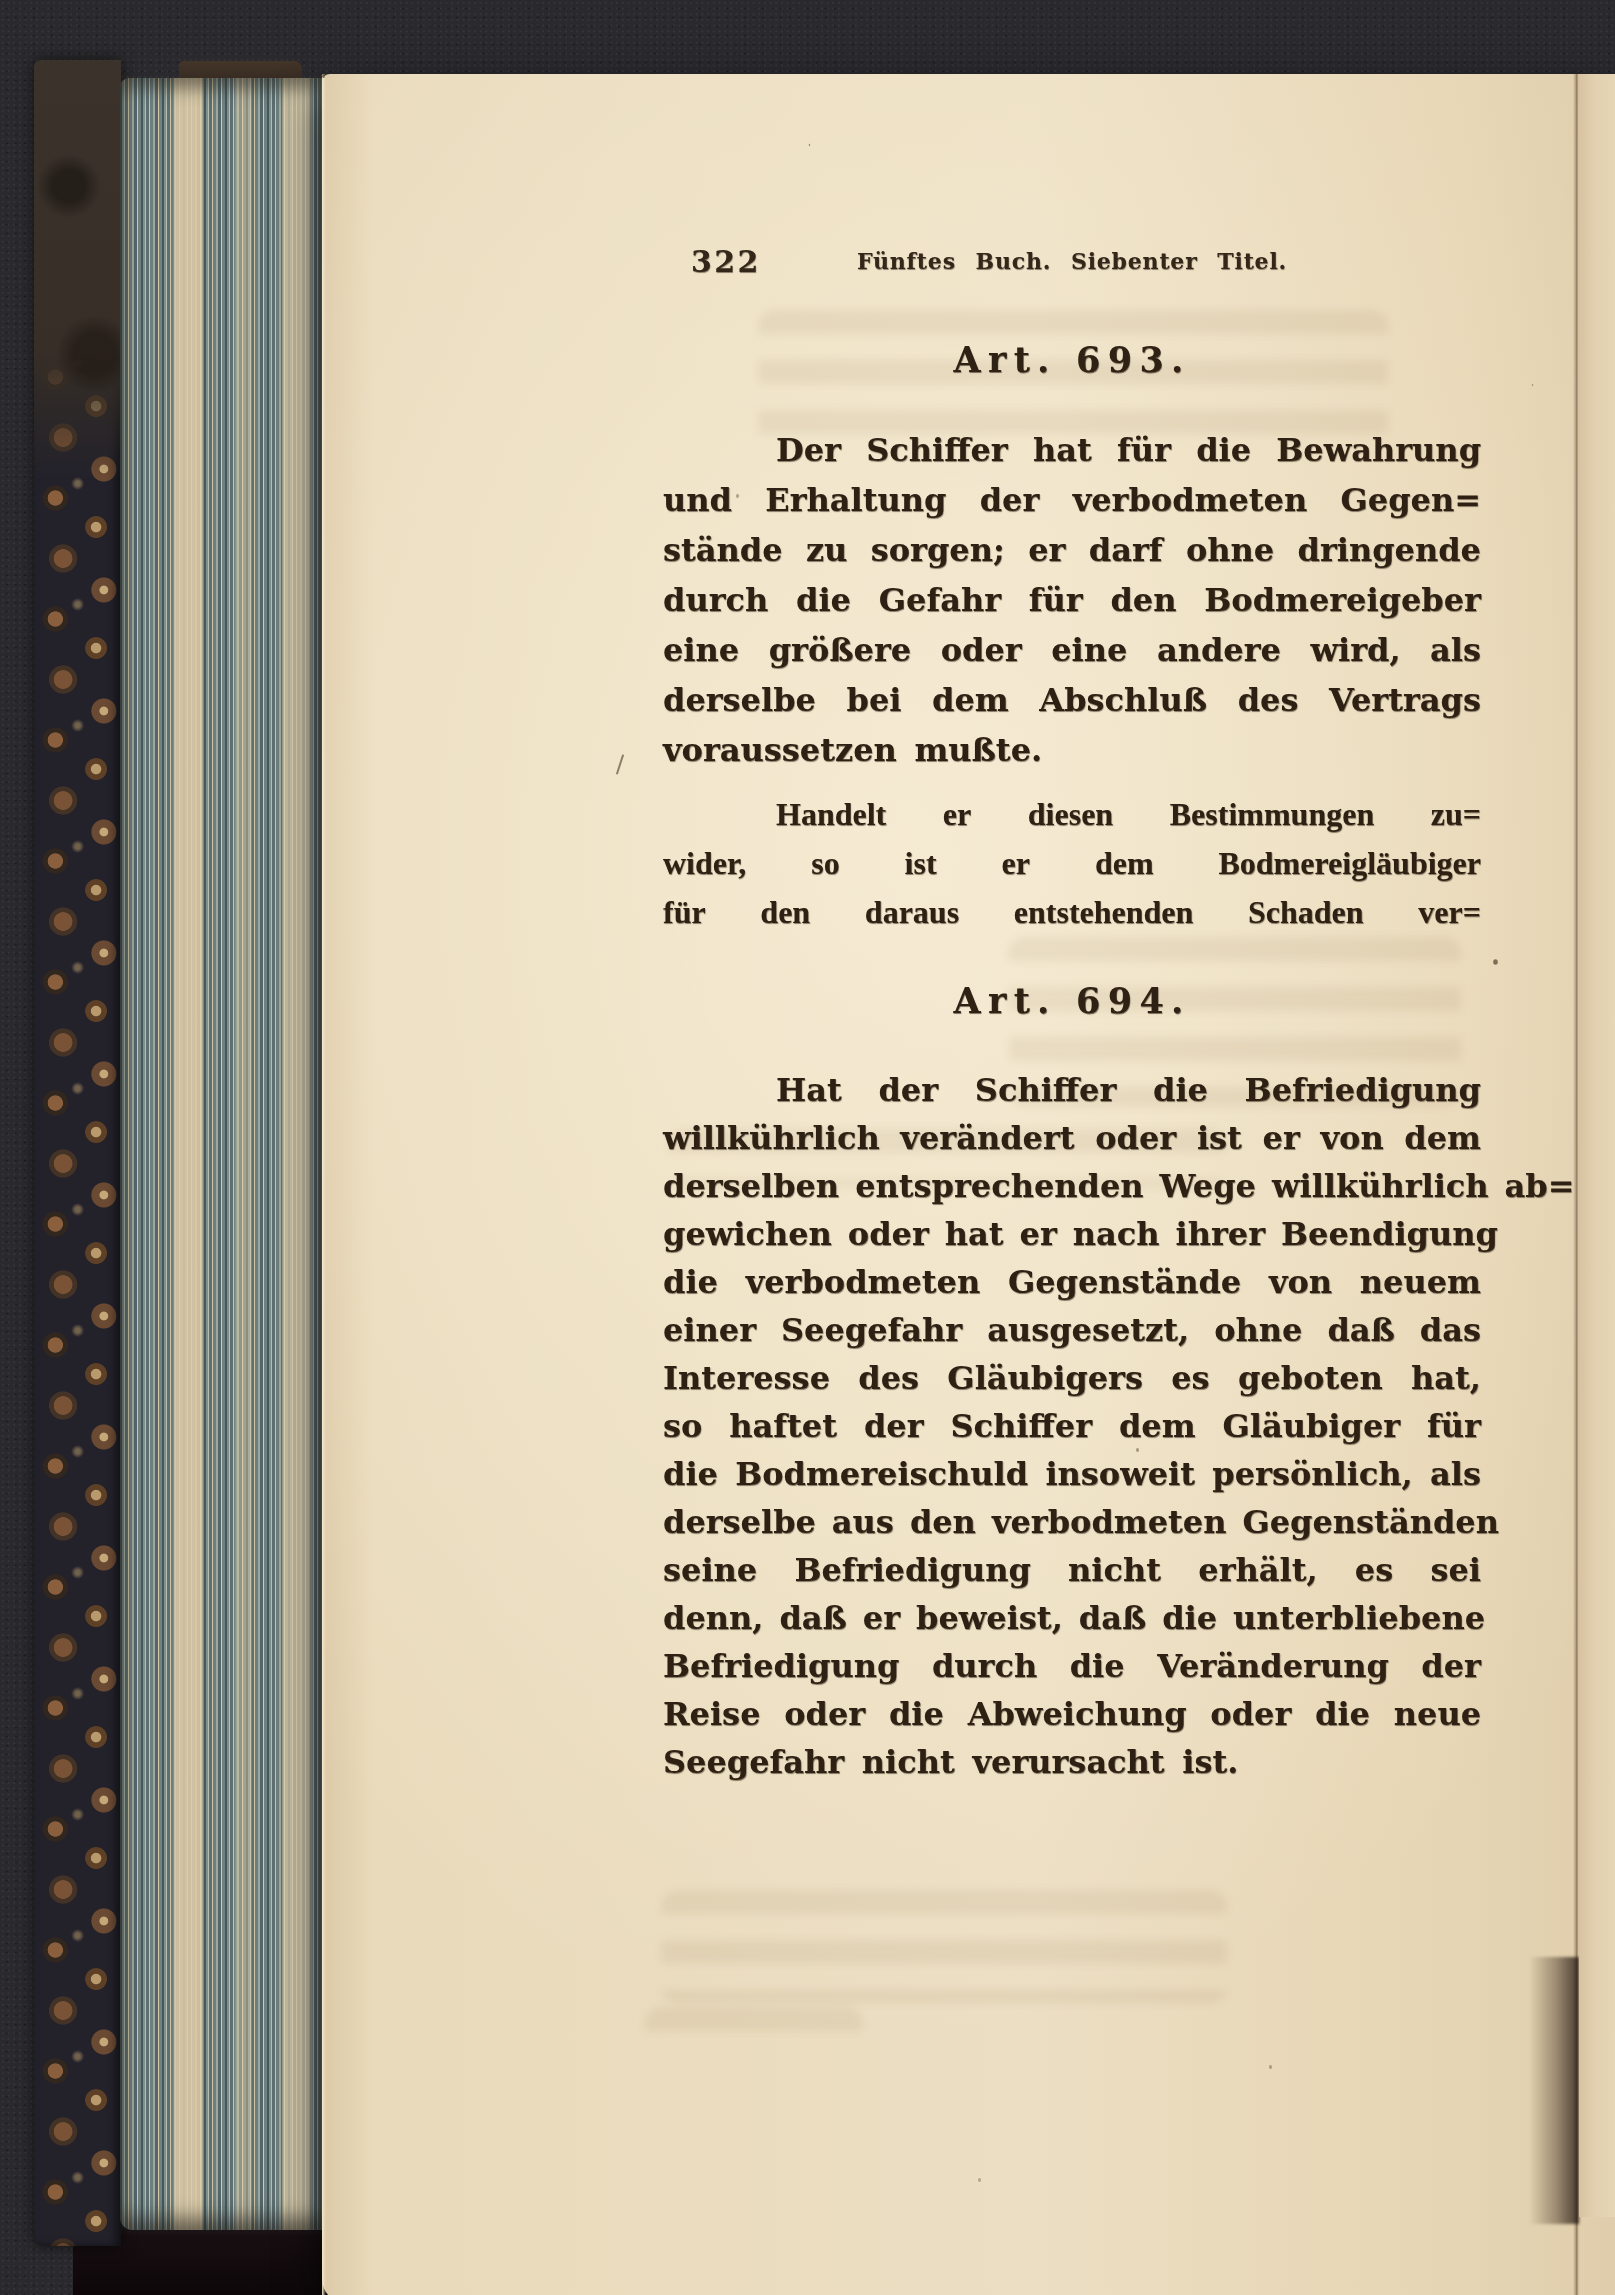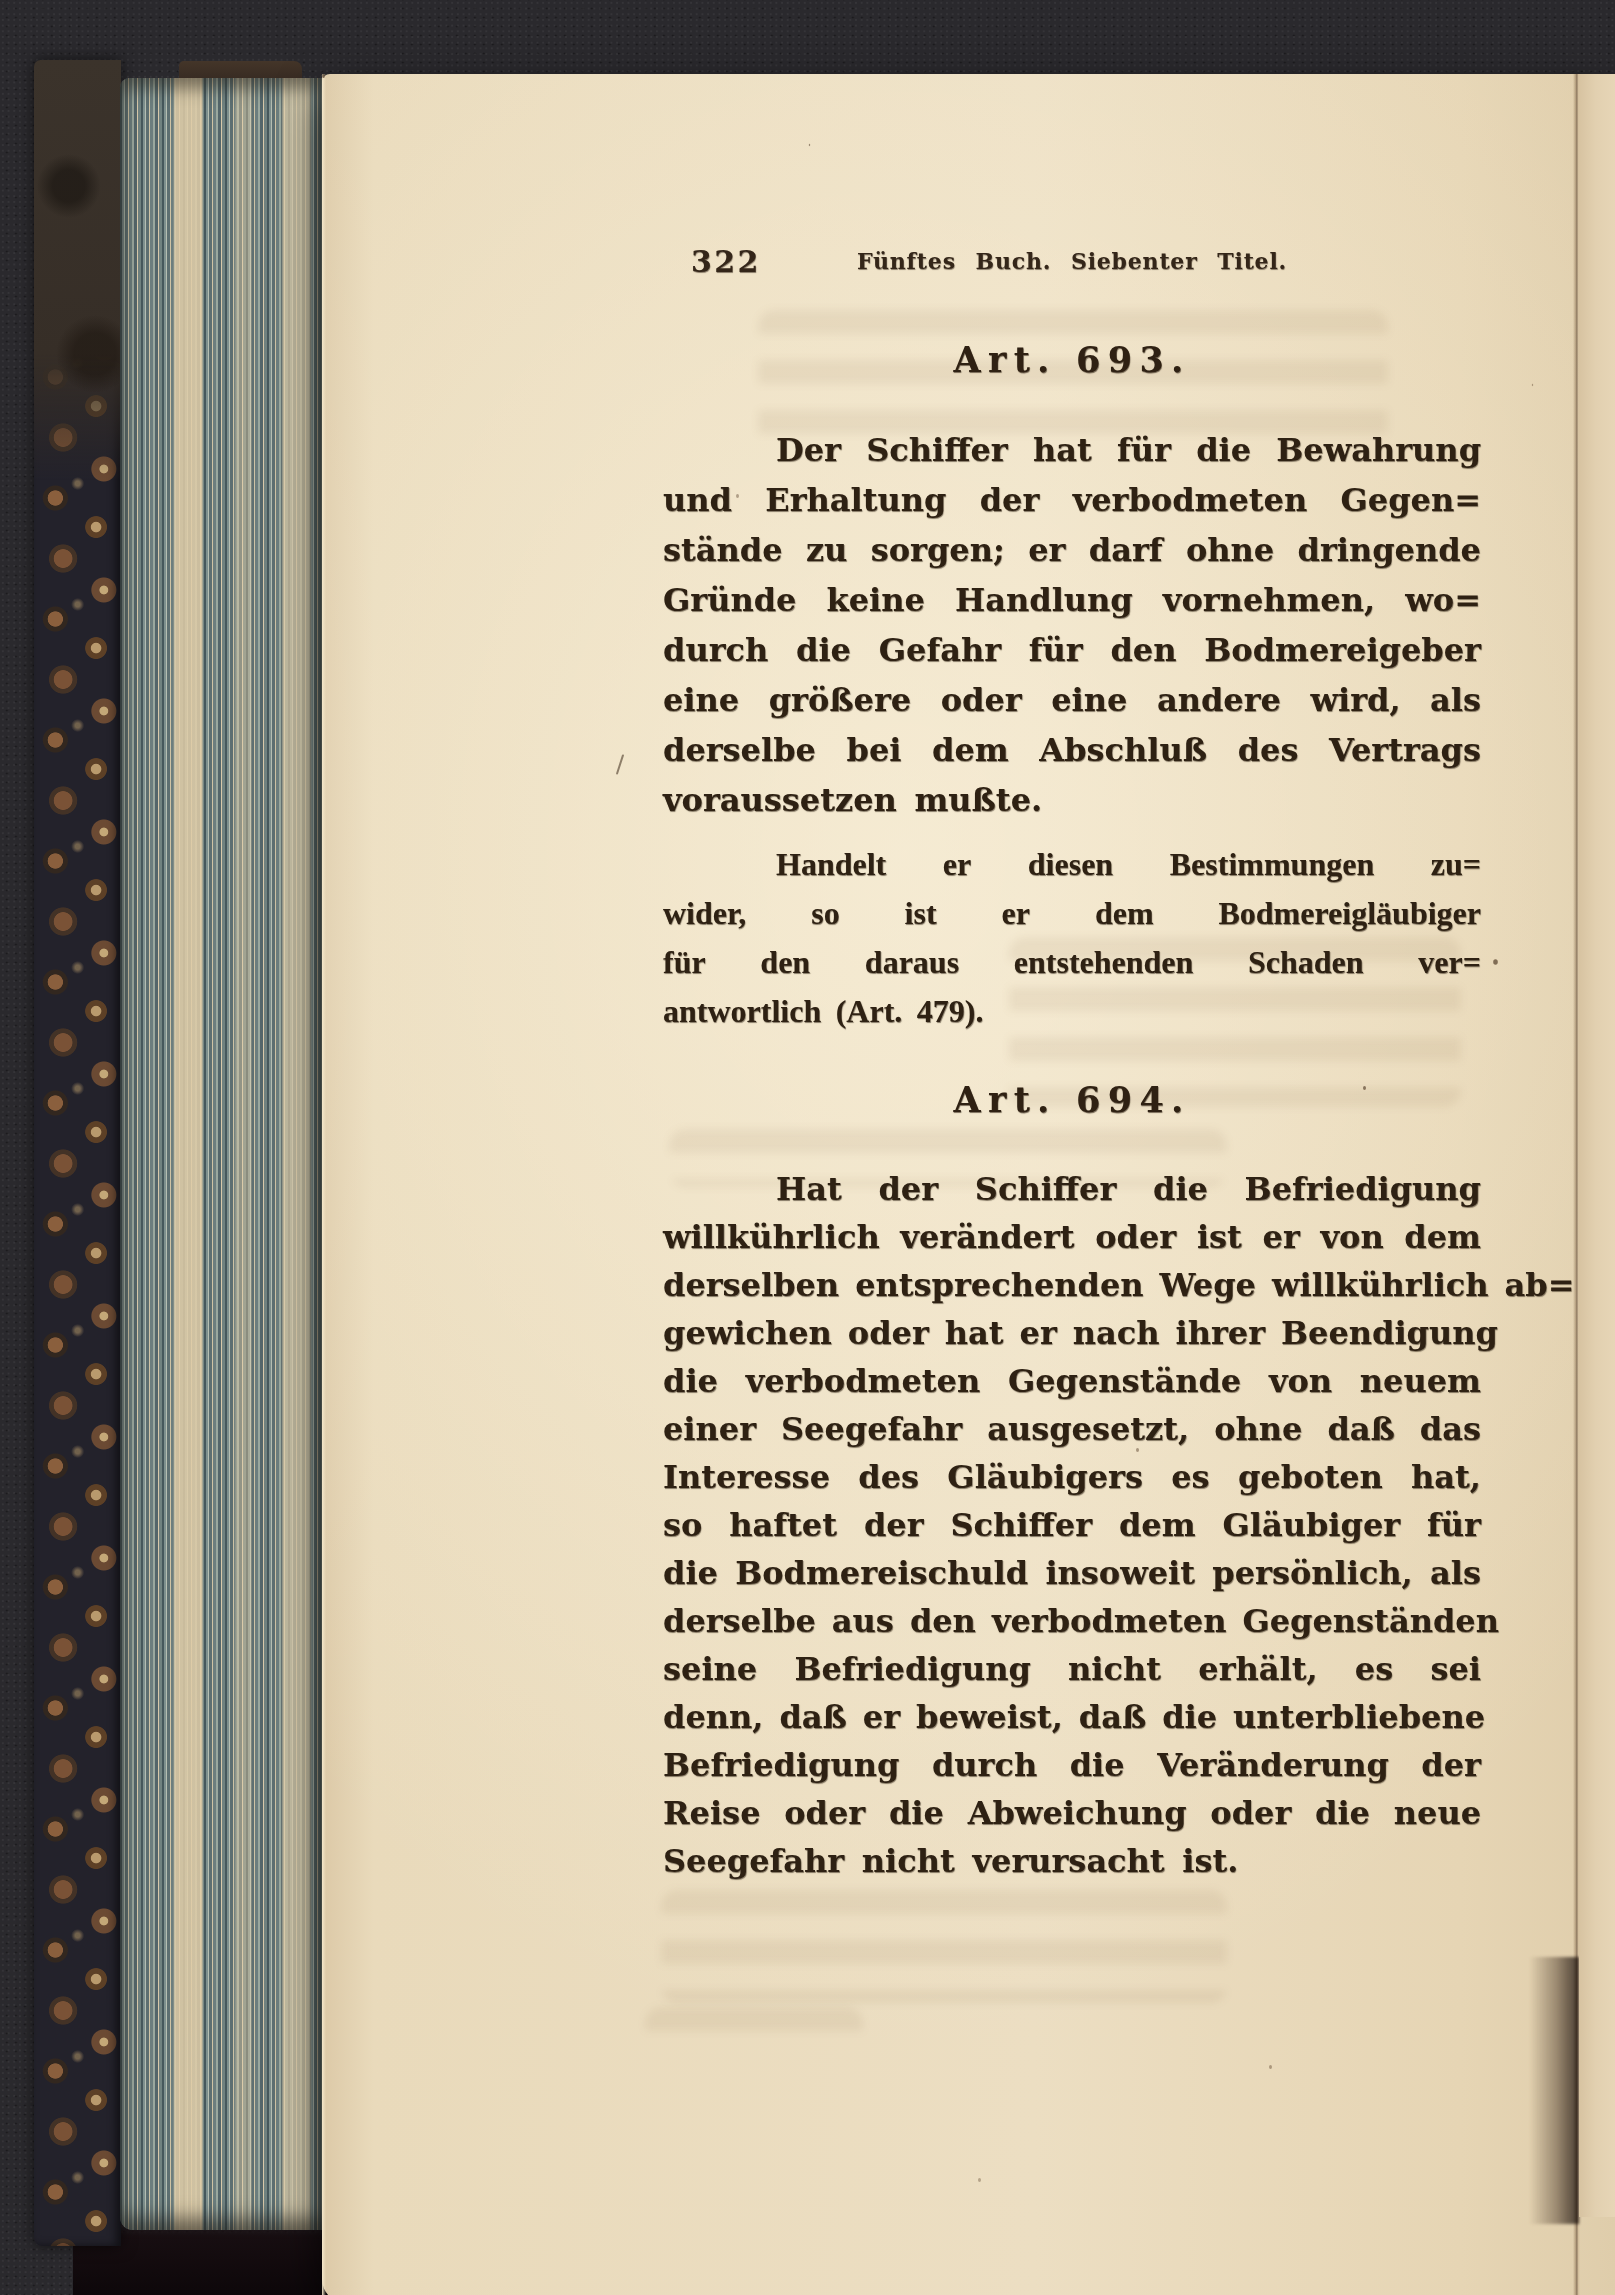--- a/index.html
+++ b/index.html
@@ -193,27 +193,20 @@
             <div class="line">
               <span>stände</span>
               <span>zu</span>
               <span>sorgen;</span>
               <span>er</span>
               <span>darf</span>
               <span>ohne</span>
               <span>dringende</span>
             </div>
             <div class="line">
-              <span>Gründe</span>
-              <span>keine</span>
-              <span>Handlung</span>
-              <span>vornehmen,</span>
-              <span>wo=</span>
-            </div>
-            <div class="line">
               <span>durch</span>
               <span>die</span>
               <span>Gefahr</span>
               <span>für</span>
               <span>den</span>
               <span>Bodmereigeber</span>
             </div>
             <div class="line">
               <span>eine</span>
               <span>größere</span>
@@ -250,21 +243,20 @@
               <span>Bodmereigläubiger</span>
             </div>
             <div class="line">
               <span>für</span>
               <span>den</span>
               <span>daraus</span>
               <span>entstehenden</span>
               <span>Schaden</span>
               <span>ver=</span>
             </div>
-            <div class="line natural">antwortlich (Art. 479).</div>
           </div>
         </div>
         <div>
           <div class="art-heading h-1">Art. 694.</div>
           <div class="para p-a1-0">
             <div class="line first">
               <span>Hat</span>
               <span>der</span>
               <span>Schiffer</span>
               <span>die</span>

